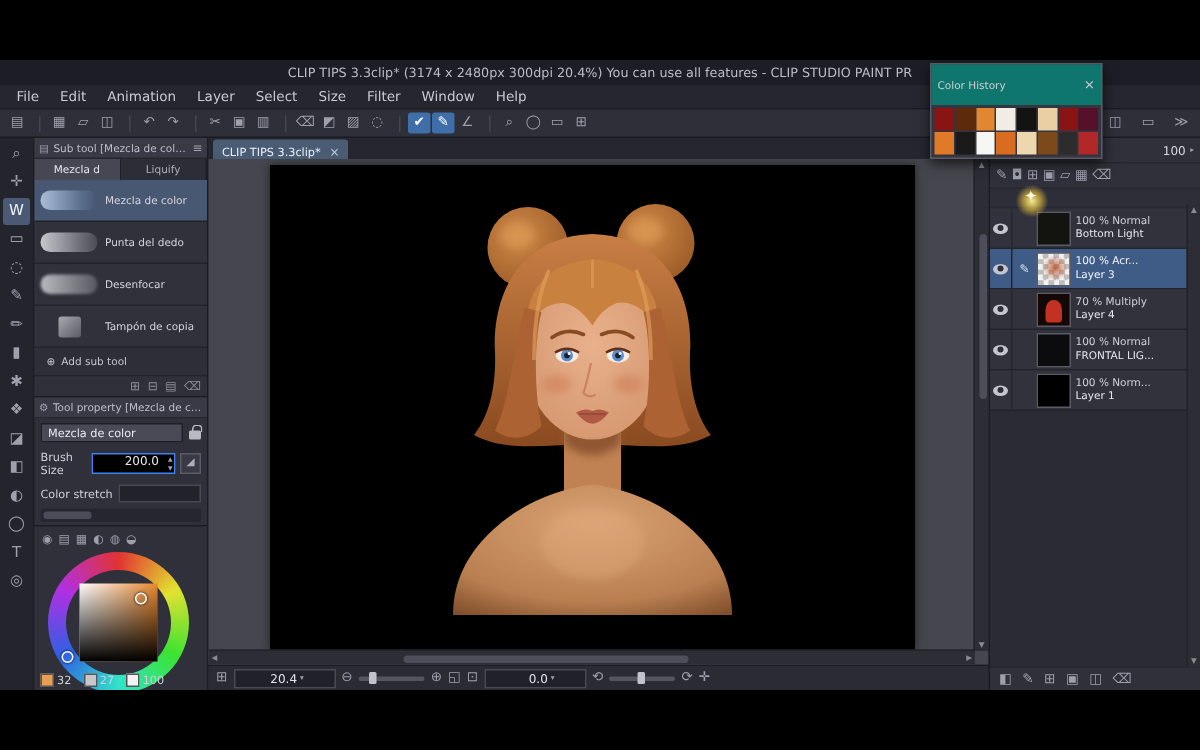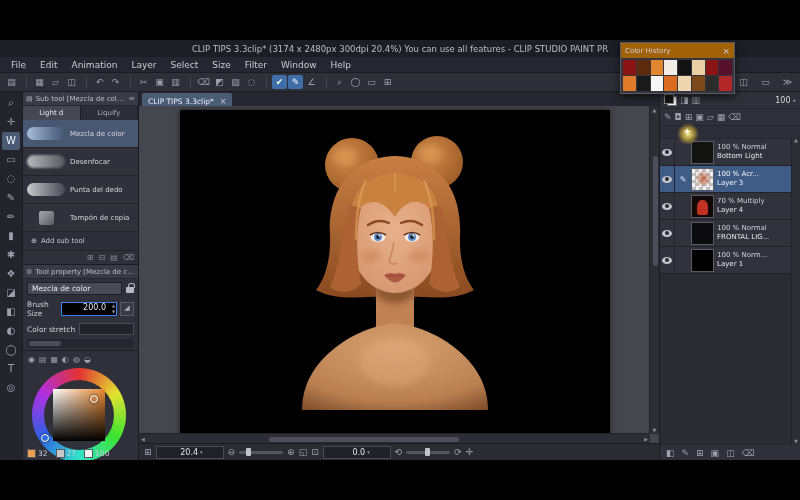--- a/index.html
+++ b/index.html
@@ -149,21 +149,21 @@
   .layer-line2{font-size:7px;color:#e6e6ee;line-height:9px;white-space:nowrap;}
   .layer-row.selected .layer-line1,.layer-row.selected .layer-line2{color:#f2f6fc;}
   #rp-fill{flex:1;background:#2b2b34;}
   #rp-footer{height:15px;display:flex;align-items:center;gap:7px;padding:0 6px;color:#9ea0ac;font-size:9px;
     border-top:1px solid #262630;background:#30303a;flex:0 0 auto;}
   #rp-scroll{position:absolute;right:0;top:44px;bottom:15px;width:8px;background:#2d2d36;border-left:1px solid #22222a;
     display:flex;flex-direction:column;align-items:center;justify-content:space-between;padding:1px 0;}
   
   #color-history{position:absolute;left:620px;top:42px;width:113px;background:#35353f;border:1px solid #5a5a66;
     box-shadow:0 3px 8px rgba(0,0,0,.65);z-index:10;}
-  #ch-titlebar{height:15px;background:#a16207;display:flex;align-items:center;justify-content:space-between;
+  #ch-titlebar{height:27px;background:#0f766e;display:flex;align-items:center;justify-content:space-between;
     padding:0 4px;color:#cdcdd6;font-size:7px;}
   #ch-close{color:#cdcdd6;font-size:9px;line-height:10px;}
   #ch-swatches{display:grid;grid-template-columns:repeat(8,1fr);gap:1px;padding:2px;}
   .ch-swatch{height:15px;}
   
   #cursor-fx{position:absolute;left:677px;top:123px;width:22px;height:22px;z-index:30;border-radius:50%;
     background:radial-gradient(circle,rgba(255,246,150,.95) 0%,rgba(255,210,60,.55) 38%,rgba(255,210,60,0) 70%);}
   #cursor-fx::after{content:"✦";position:absolute;left:6px;top:3px;font-size:10px;color:#fffbe0;}
 </style>
 </head>
@@ -246,35 +246,35 @@
         </div>
 
       <div id="left-panels">
 
         <div class="panel-header">
           <span class="ph-icon">▤</span>
           <span class="ph-title">Sub tool [Mezcla de color]</span>
           <span class="ph-btn">≡</span>
         </div>
         <div id="subtool-tabs">
-            <div class="subtool-tab active">Light d</div>
+            <div class="subtool-tab active">Mezcla d</div>
             <div class="subtool-tab">Liquify</div>
           </div>
         <div id="subtool-list">
             <div class="subtool-row selected">
               <div class="stroke-thumb blue"></div>
               <div class="subtool-label">Mezcla de color</div>
             </div>
             <div class="subtool-row">
+              <div class="stroke-thumb gray"></div>
+              <div class="subtool-label">Punta del dedo</div>
+            </div>
+            <div class="subtool-row">
               <div class="stroke-thumb soft"></div>
               <div class="subtool-label">Desenfocar</div>
-            </div>
-            <div class="subtool-row">
-              <div class="stroke-thumb gray"></div>
-              <div class="subtool-label">Punta del dedo</div>
             </div>
             <div class="subtool-row">
               <div class="stroke-thumb stamp"></div>
               <div class="subtool-label">Tampón de copia</div>
             </div>
           </div>
         <div id="add-subtool">
           <span>⊕</span>
           <span>Add sub tool</span>
         </div>

